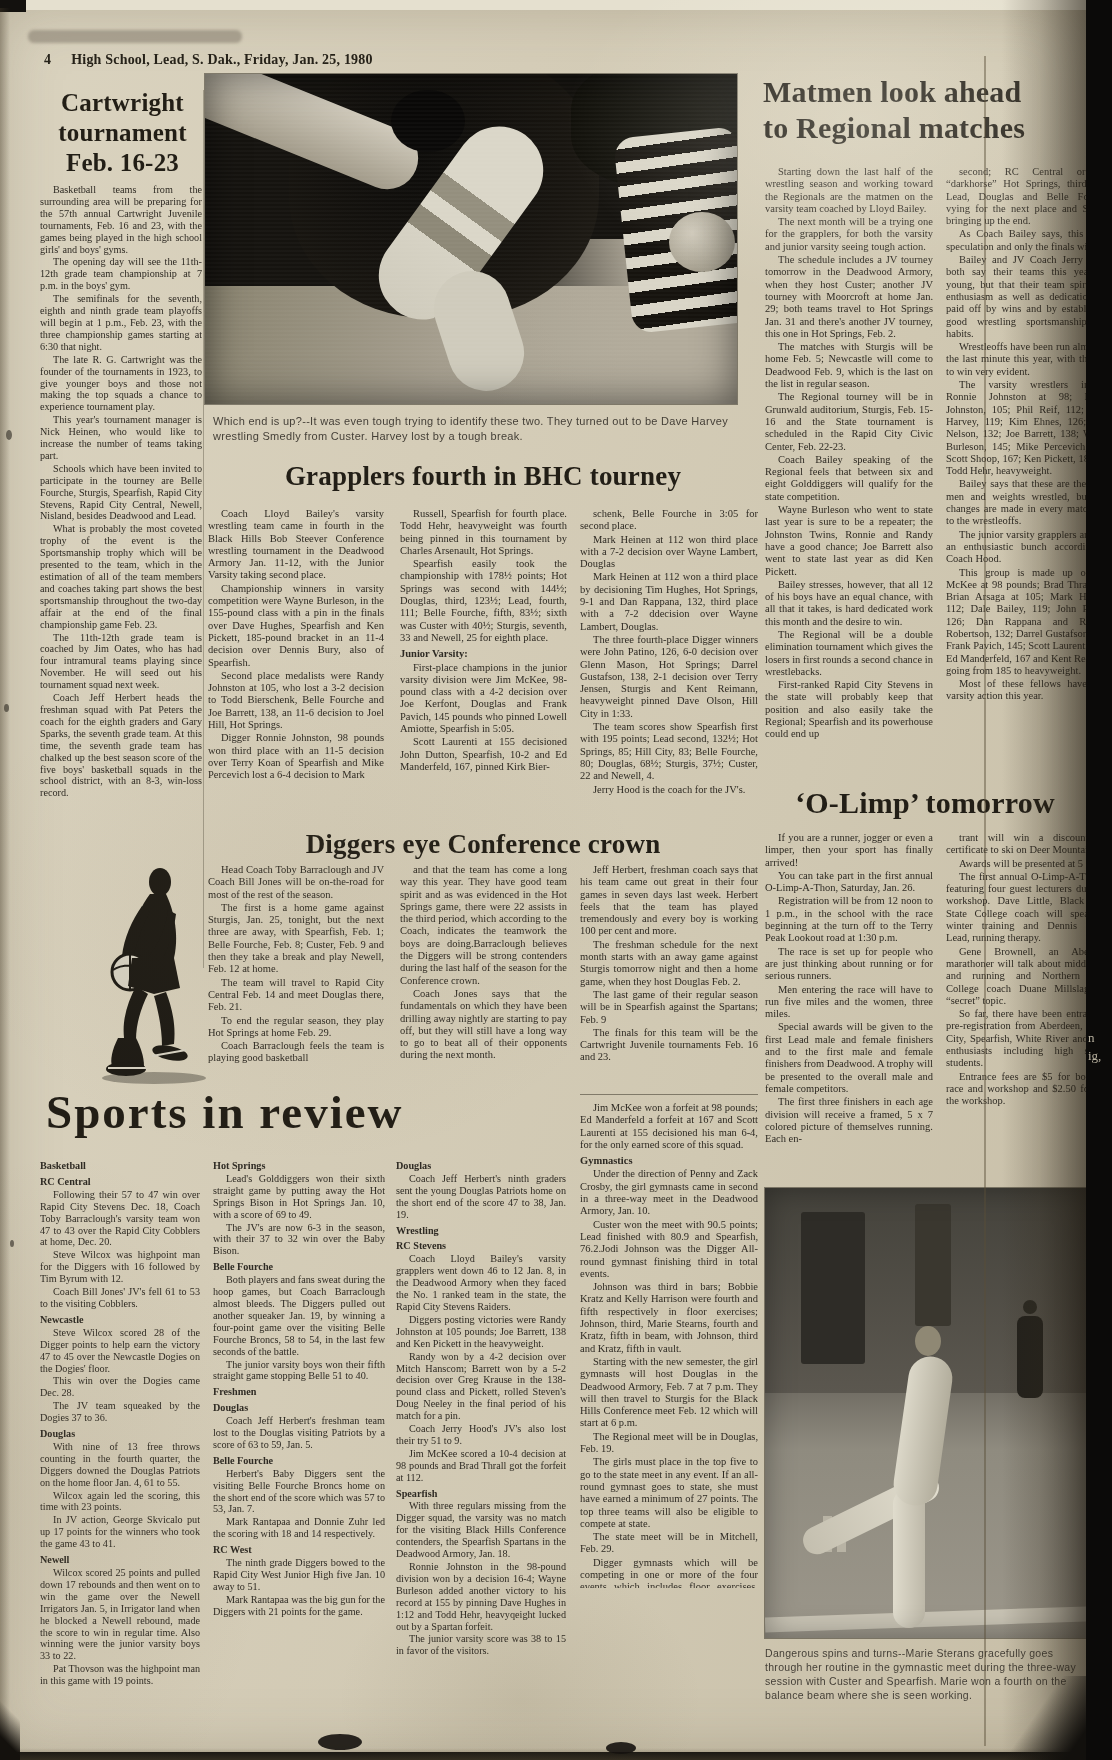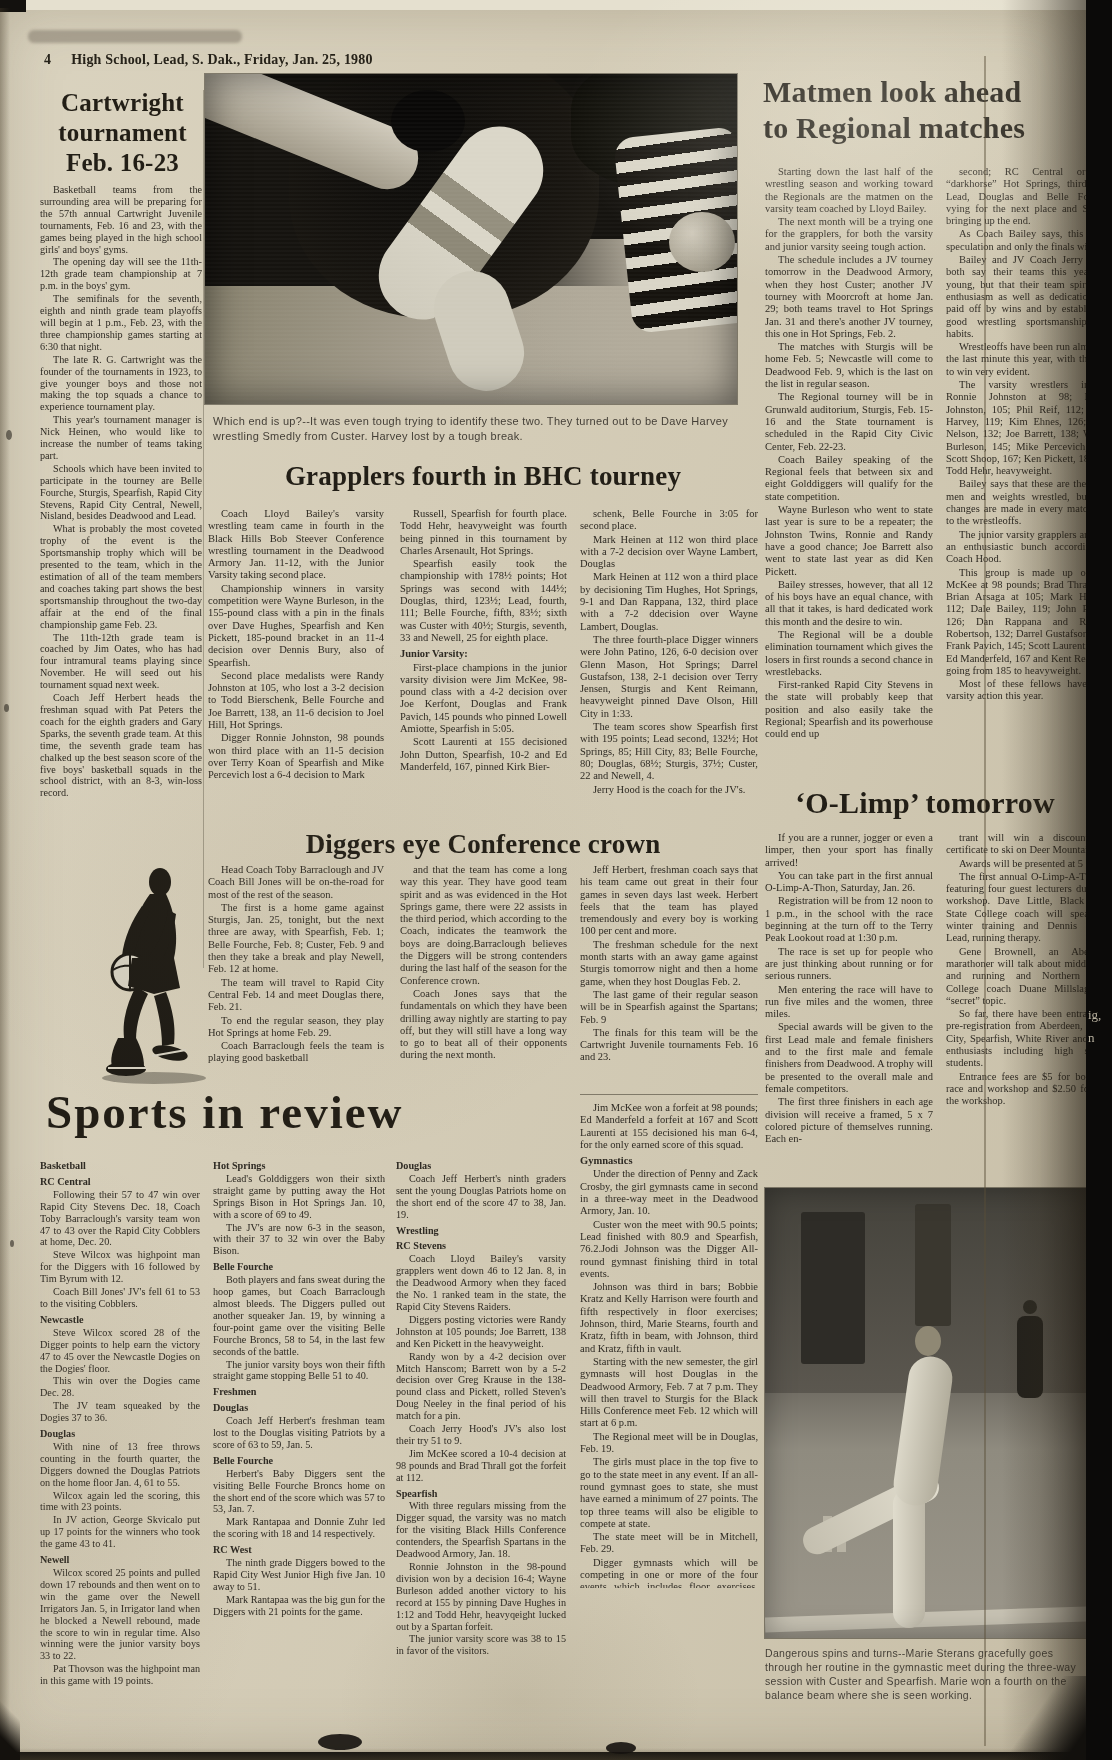--- a/index.html
+++ b/index.html
@@ -331,21 +331,21 @@
   </div>
   <div class="caption" style="left:765px; top:1646px; width:322px; height:64px; font-size:10.5px; line-height:14px;">Dangerous spins and turns--Marie Sterans gracefully goes through her routine in the gymnastic meet during the three-way session with Custer and Spearfish. Marie won a fourth on the balance beam where she is seen working.</div>
 
   <div class="speck" style="left:6px; top:430px; width:6px; height:10px;"></div>
   <div class="speck" style="left:4px; top:704px; width:5px; height:8px;"></div>
   <div class="speck" style="left:10px; top:1240px; width:4px; height:7px;"></div>
   <div class="crease"></div>
   <div class="curl"></div>
   <div class="strip-right"></div>
   <span class="edge-frag" style="left:1088px; top:1030px;">n</span>
-  <span class="edge-frag" style="left:1088px; top:1007px;">ig,</span>
+  <span class="edge-frag" style="left:1088px; top:1048px;">ig,</span>
   <div class="blob" style="left:318px; top:1734px; width:44px; height:16px;"></div>
   <div class="blob" style="left:606px; top:1742px; width:30px; height:12px;"></div>
   <div class="wedge-br"></div>
   <div class="shadow-bottom"></div>
   <div class="shadow-left"></div>
   <div class="corner-bl"></div>
   <div id="texture"></div>
 </div>
 
 </body></html>

